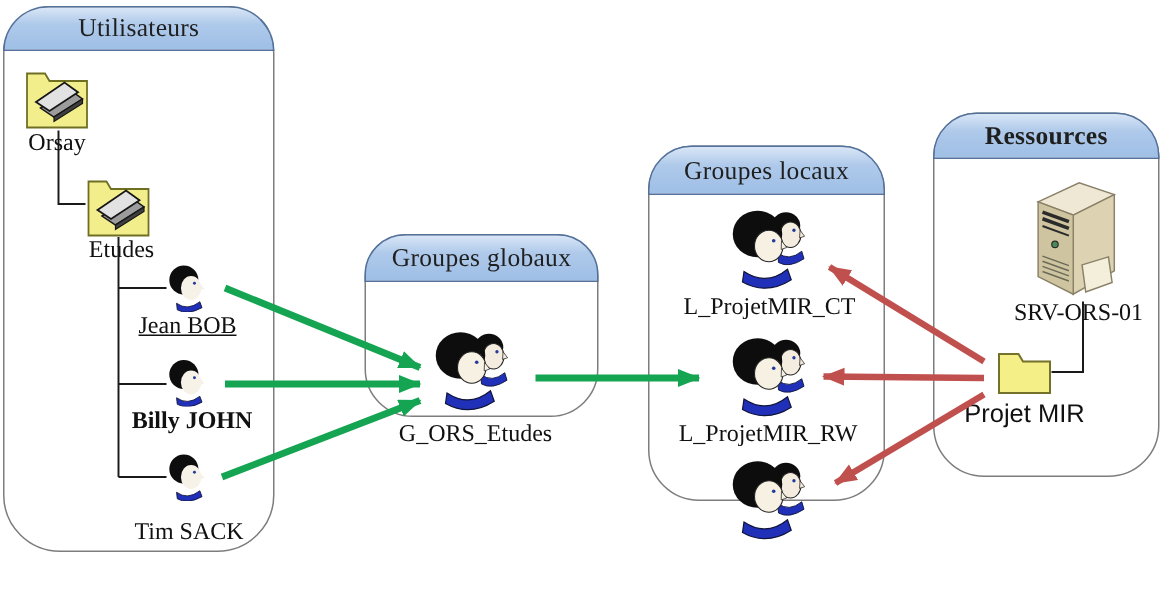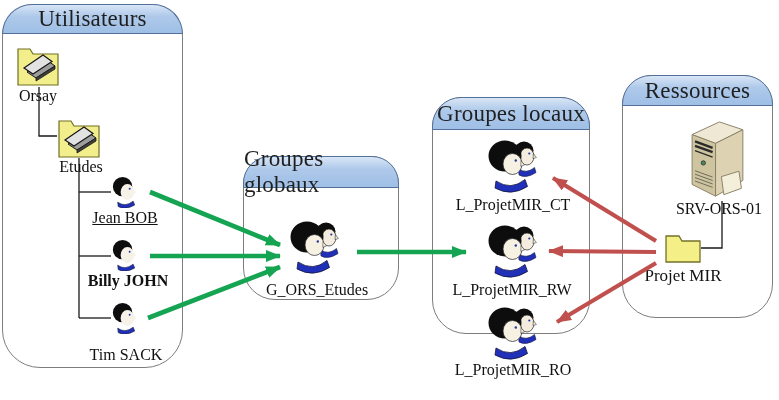--- a/index.html
+++ b/index.html
@@ -18,30 +18,30 @@
   }
   .box-header{
     position:absolute;
     left:-1px;top:-1px;right:-1px;
     background:linear-gradient(180deg,#d9e6f6 0%,#aec9ea 40%,#9fbfe6 100%);
     border:1px solid #54719b;
     box-sizing:border-box;
     display:flex;align-items:center;justify-content:center;
   }
   .box-title{
-    font-size:23px;color:#1f1f1f;letter-spacing:0.2px;
+    font-size:17px;color:#1f1f1f;letter-spacing:0.2px;
   }
   .lbl{
     position:absolute;
     transform:translateX(-50%);
     white-space:nowrap;
     font-size:16px;color:#111111;
   }
   .lbl-sans{
-    font-family:Liberation Serif, serif;
+    font-family:Liberation Sans, sans-serif;
     font-size:17px;
     text-align:center;
   }
   .icon{position:absolute;}
   svg{display:block;}
   #overlay{
     position:absolute;left:0;top:0;
     pointer-events:none;
   }
 </style>
@@ -49,33 +49,33 @@
 <body>
 
 <div id="canvas">
 
   <div class="box" style="left:2px;top:4px;width:181px;height:364px;border-radius:32px 32px 38px 38px;">
     <div class="box-header" style="height:30px;border-radius:31px 31px 0 0;">
       <span class="box-title">Utilisateurs</span>
     </div>
   </div>
 
-  <div class="box" style="left:243px;top:156px;width:156px;height:144px;border-radius:28px 28px 32px 32px;">
+  <div class="box" style="left:243px;top:156px;width:156px;height:122px;border-radius:28px 28px 32px 32px;">
     <div class="box-header" style="height:32px;border-radius:27px 27px 0 0;">
       <span class="box-title">Groupes globaux</span>
     </div>
   </div>
 
   <div class="box" style="left:432px;top:97px;width:158px;height:237px;border-radius:30px 30px 34px 34px;">
     <div class="box-header" style="height:33px;border-radius:29px 29px 0 0;">
       <span class="box-title">Groupes locaux</span>
     </div>
   </div>
 
-  <div class="box" style="left:622px;top:75px;width:151px;height:243px;border-radius:30px 30px 34px 34px;">
+  <div class="box" style="left:622px;top:75px;width:151px;height:243px;border-radius:30px 30px 34px 34px;font-weight:bold;">
     <div class="box-header" style="height:31px;border-radius:29px 29px 0 0;">
       <span class="box-title">Ressources</span>
     </div>
   </div>
 
   <div class="icon" style="left:16px;top:42px;">
     <svg width="44" height="45" viewBox="0 0 44 45">
       <path d="M2 43 V7 h12 l3 5 h25 v31 z" fill="#f3ee8c" stroke="#6f6f23" stroke-width="1.2"></path>
       <path d="M11 30 L30 17.5 L39 24 L20 36 Z" fill="#9c9c9c" stroke="#161616" stroke-width="1"></path>
       <path d="M20 36 L39 24 L39 27 L20 39 Z" fill="#3f3f3f" stroke="#161616" stroke-width="0.8"></path>
@@ -202,21 +202,20 @@
   </div>
 
   <div class="lbl" style="left:38px;top:87px;">Orsay</div>
   <div class="lbl" style="left:81px;top:158px;">Etudes</div>
   <div class="lbl" style="left:125px;top:209px;text-decoration:underline;">Jean BOB</div>
   <div class="lbl" style="left:128px;top:272px;font-weight:bold;">Billy JOHN</div>
   <div class="lbl" style="left:126px;top:346px;">Tim SACK</div>
   <div class="lbl" style="left:317px;top:281px;">G_ORS_Etudes</div>
   <div class="lbl" style="left:513px;top:196px;text-align:right;">L_ProjetMIR_CT</div>
   <div class="lbl" style="left:512px;top:281px;">L_ProjetMIR_RW</div>
-  <div class="lbl" style="left:513px;top:361px;">L_ProjetMIR_RO</div>
   <div class="lbl" style="left:719px;top:200px;">SRV-ORS-01</div>
   <div class="lbl lbl-sans" style="left:683px;top:266px;">Projet MIR</div>
 
   <svg id="overlay" width="779" height="400" viewBox="0 0 779 400">
     <defs>
       <marker id="head-green" markerUnits="userSpaceOnUse" markerWidth="16" markerHeight="14" refX="14" refY="6" orient="auto">
         <path d="M0 0 L15 6 L0 12 z" fill="#14a452"></path>
       </marker>
       <marker id="head-red" markerUnits="userSpaceOnUse" markerWidth="16" markerHeight="14" refX="14" refY="6" orient="auto">
         <path d="M0 0 L15 6 L0 12 z" fill="#c0504d"></path>

